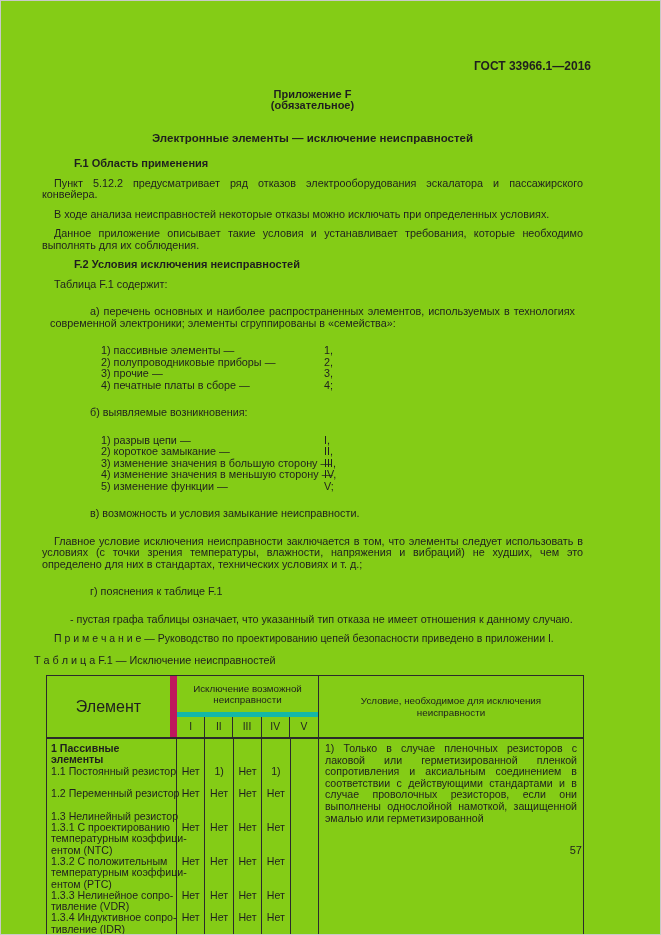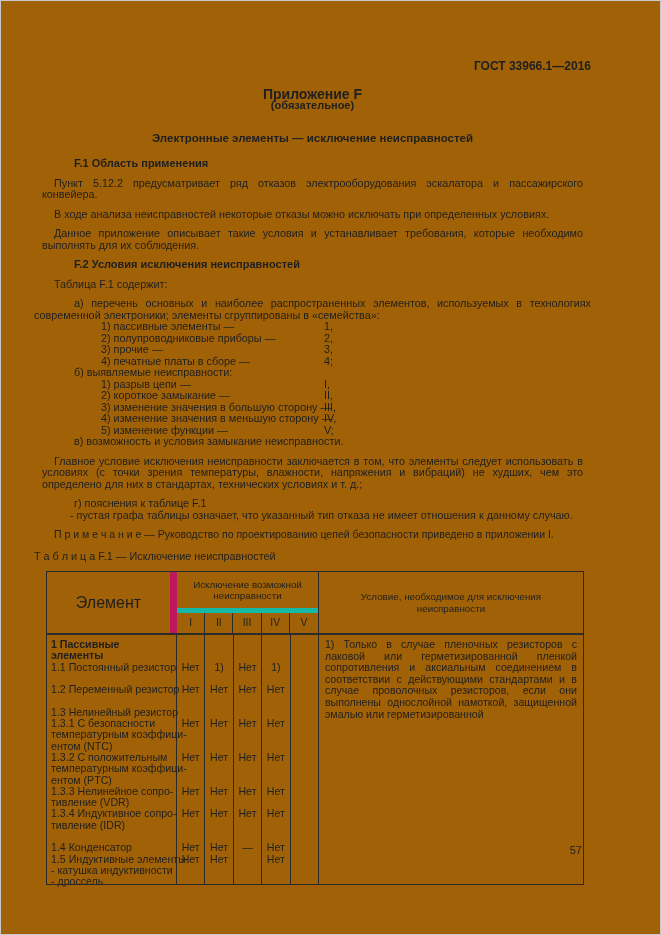--- a/index.html
+++ b/index.html
@@ -1,31 +1,31 @@
 <!DOCTYPE html>
 <html><head>
 <meta charset="utf-8">
 <style>
   html,body{margin:0;padding:0;background:#ffffff;}
   .page{
-    position:relative; width:661px; height:935px; background:#a16207;
+    position:relative; width:661px; height:935px; background:#84cc16;
     border:1px solid #c9c9c9; box-sizing:border-box;
     font-family:"Liberation Sans", sans-serif; color:#1f1f1f;
     overflow:hidden;
     padding-left:48px;
   }
   .content{position:absolute; left:33px; top:60px; width:557px; font-size:10.8px; line-height:11.5px;}
   .hdr-ref{text-align:right; font-weight:bold; font-size:12px; margin-bottom:16px;}
-  .app-title{text-align:center; font-weight:bold; font-size:14px; margin-top:12px;}
+  .app-title{text-align:center; font-weight:bold; font-size:11px; margin-top:12px;}
   .app-sub{text-align:center; font-weight:bold; font-size:11px;}
   .main-title{text-align:center; font-weight:bold; font-size:11.5px; margin-top:21px; margin-bottom:14px;}
   .sec-head{font-weight:bold; font-size:11px; margin:0; padding-left:40px;}
   .sec-head.f2{margin-top:6px; margin-bottom:2px;}
   p.body{margin:8px; text-align:justify; text-indent:12px;}
-  p.item{margin:0; text-align:justify; text-indent:40px;}
+  p.item{margin:16px; text-align:justify; text-indent:40px;}
   p.dash{margin:0; text-align:justify; text-indent:36px;}
   .list-row{position:relative; padding-left:67px; height:11.5px;}
   .list-val{position:absolute; left:290px; top:0;}
   .note{margin-top:7px; font-size:10.5px;}
   .tbl-caption{margin-top:10px; margin-bottom:9px; font-size:10.8px;}
   
   .gtable{margin-left:12px; width:538px; border:1px solid #2b2b2b; box-sizing:border-box; font-size:10.8px;}
   .thead{display:flex; border-bottom:2px solid #2b2b2b;}
   .th-el{width:130px; border-right:7px solid #be185d; box-sizing:border-box;
          display:flex; align-items:center; justify-content:center; font-size:16px;}
@@ -81,21 +81,21 @@
       <div class="list-row">
         <span>3) прочие —</span>
         <span class="list-val">3,</span>
       </div>
       <div class="list-row">
         <span>4) печатные платы в сборе —</span>
         <span class="list-val">4;</span>
       </div>
     </div>
 
-    <p class="item">б) выявляемые неисправности:</p>
+    <p class="item">б) выявляемые возникновения:</p>
 
     <div>
       <div class="list-row">
         <span>1) разрыв цепи —</span>
         <span class="list-val">I,</span>
       </div>
       <div class="list-row">
         <span>2) короткое замыкание —</span>
         <span class="list-val">II,</span>
       </div>
@@ -139,21 +139,21 @@
       </div>
       <div class="tbody">
         <div class="col-el">
             <div class="bl bold">1 Пассивные</div>
             <div class="bl bold">элементы</div>
             <div class="bl">1.1 Постоянный резистор</div>
             <div class="bl">&nbsp;</div>
             <div class="bl">1.2 Переменный резистор</div>
             <div class="bl">&nbsp;</div>
             <div class="bl">1.3 Нелинейный резистор</div>
-            <div class="bl">1.3.1 С безопасности</div>
+            <div class="bl">1.3.1 С проектированию</div>
             <div class="bl">температурным коэффици-</div>
             <div class="bl">ентом (NTC)</div>
             <div class="bl">1.3.2 С положительным</div>
             <div class="bl">температурным коэффици-</div>
             <div class="bl">ентом (PTC)</div>
             <div class="bl">1.3.3 Нелинейное сопро-</div>
             <div class="bl">тивление (VDR)</div>
             <div class="bl">1.3.4 Индуктивное сопро-</div>
             <div class="bl">тивление (IDR)</div>
             <div class="bl">&nbsp;</div>

